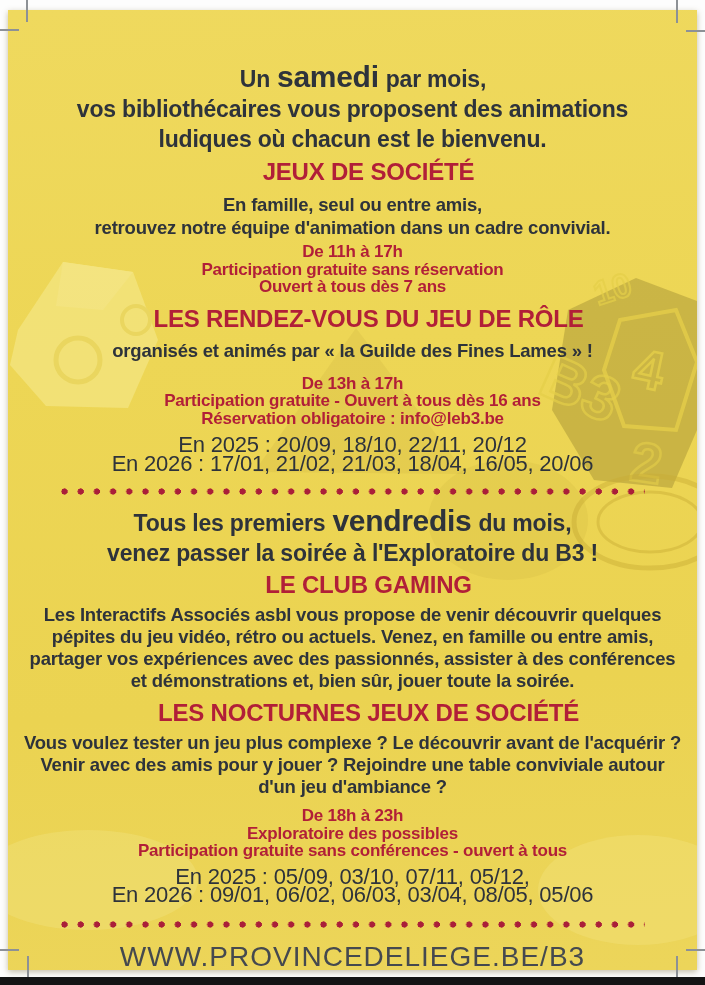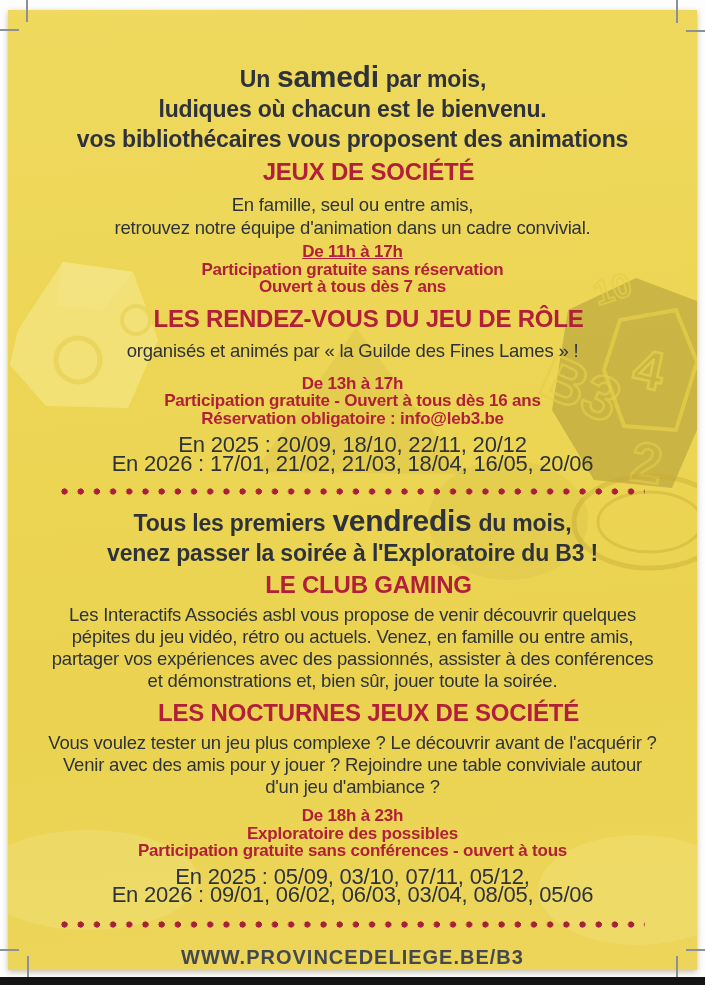--- a/index.html
+++ b/index.html
@@ -45,47 +45,47 @@
     font-size: 23px; line-height: 30px; font-weight: bold;
     color: var(--dark); letter-spacing: -0.2px;
   }
   .intro .big { font-size: 30px; letter-spacing: -0.3px; }
   .intro .sp { display: inline-block; width: 7px; }
   .sec-title {
     font-size: 24px; line-height: 28px; font-weight: bold;
     color: var(--accent); letter-spacing: -0.2px; padding-left: 32px;
   }
   .desc {
-    font-size: 18.5px; line-height: 22px; font-weight: normal;
+    font-size: 18.5px; line-height: 22px; font-weight: bold;
     color: var(--dark); letter-spacing: -0.2px;
   }
   .desc.roomy { line-height: 23px; }
   .details {
     font-size: 17px; line-height: 17.5px; font-weight: bold;
     color: var(--accent); letter-spacing: -0.2px;
   }
   .dates {
     font-size: 22px; line-height: 18.5px; font-weight: normal;
     color: var(--dark); letter-spacing: -0.2px;
   }
   .divider {
     width: 584px; height: 7px; margin: 0 auto;
     background-image: radial-gradient(circle at 3.5px 3.5px, var(--dot) 2.9px, rgba(0,0,0,0) 3.3px);
     background-size: 16.2px 7px; background-repeat: repeat-x;
   }
   .site-url {
-    font-size: 20px; line-height: 32px; font-weight: bold;
+    font-size: 28px; line-height: 32px; font-weight: normal;
     color: var(--urlcol); letter-spacing: 1px;
   }
 
   
   .mt-intro1  { margin-top: 52px; padding-left: 21px; }
   .mt-title1  { margin-top: 4px; }
   .mt-desc1   { margin-top: 7px; }
-  .mt-det1    { margin-top: 4px; text-decoration: underline; }
+  .mt-det1    { margin-top: 4px; }
   .mt-title2  { margin-top: 9px; }
   .mt-desc2   { margin-top: 6px; }
   .mt-det2    { margin-top: 13px; }
   .mt-dates2  { margin-top: 9px; }
   .mt-div1    { margin-top: 15px; }
   .mt-intro2  { margin-top: 11px; }
   .mt-title3  { margin-top: 3px; }
   .mt-desc3   { margin-top: 5px; }
   .mt-title4  { margin-top: 7px; }
   .mt-desc4   { margin-top: 5px; }
@@ -138,22 +138,22 @@
       <ellipse cx="500" cy="510" rx="80" ry="60" fill="#b59f34" opacity="0.12"></ellipse>
       <ellipse cx="80" cy="870" rx="110" ry="50" fill="#f6ea94" opacity="0.28"></ellipse>
       <ellipse cx="630" cy="880" rx="100" ry="55" fill="#f6ea94" opacity="0.25"></ellipse>
     </svg>
 
     <div class="content">
 
       <div class="intro mt-intro1">
         <span>Un</span><span class="sp"></span><span class="big">samedi</span><span class="sp"></span><span>par mois,</span>
       </div>
+      <div class="intro">vos bibliothécaires vous proposent des animations</div>
       <div class="intro">ludiques où chacun est le bienvenu.</div>
-      <div class="intro">vos bibliothécaires vous proposent des animations</div>
 
       <div class="sec-title mt-title1">JEUX DE SOCIÉTÉ</div>
       <div class="desc roomy mt-desc1">En famille, seul ou entre amis,</div>
       <div class="desc roomy">retrouvez notre équipe d'animation dans un cadre convivial.</div>
       <div class="details mt-det1">De 11h à 17h</div>
       <div class="details">Participation gratuite sans réservation</div>
       <div class="details">Ouvert à tous dès 7 ans</div>
 
       <div class="sec-title mt-title2">LES RENDEZ-VOUS DU JEU DE RÔLE</div>
       <div class="desc roomy mt-desc2">organisés et animés par « la Guilde des Fines Lames » !</div>

